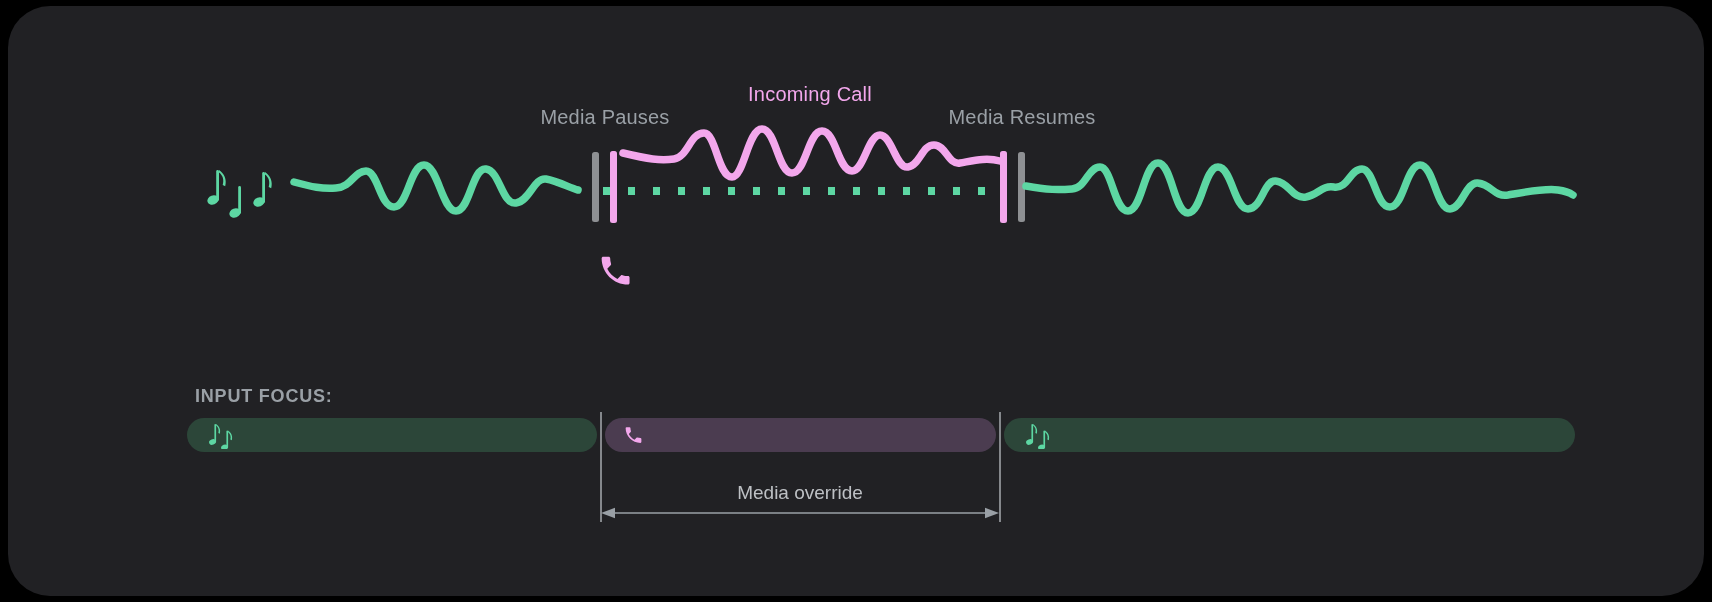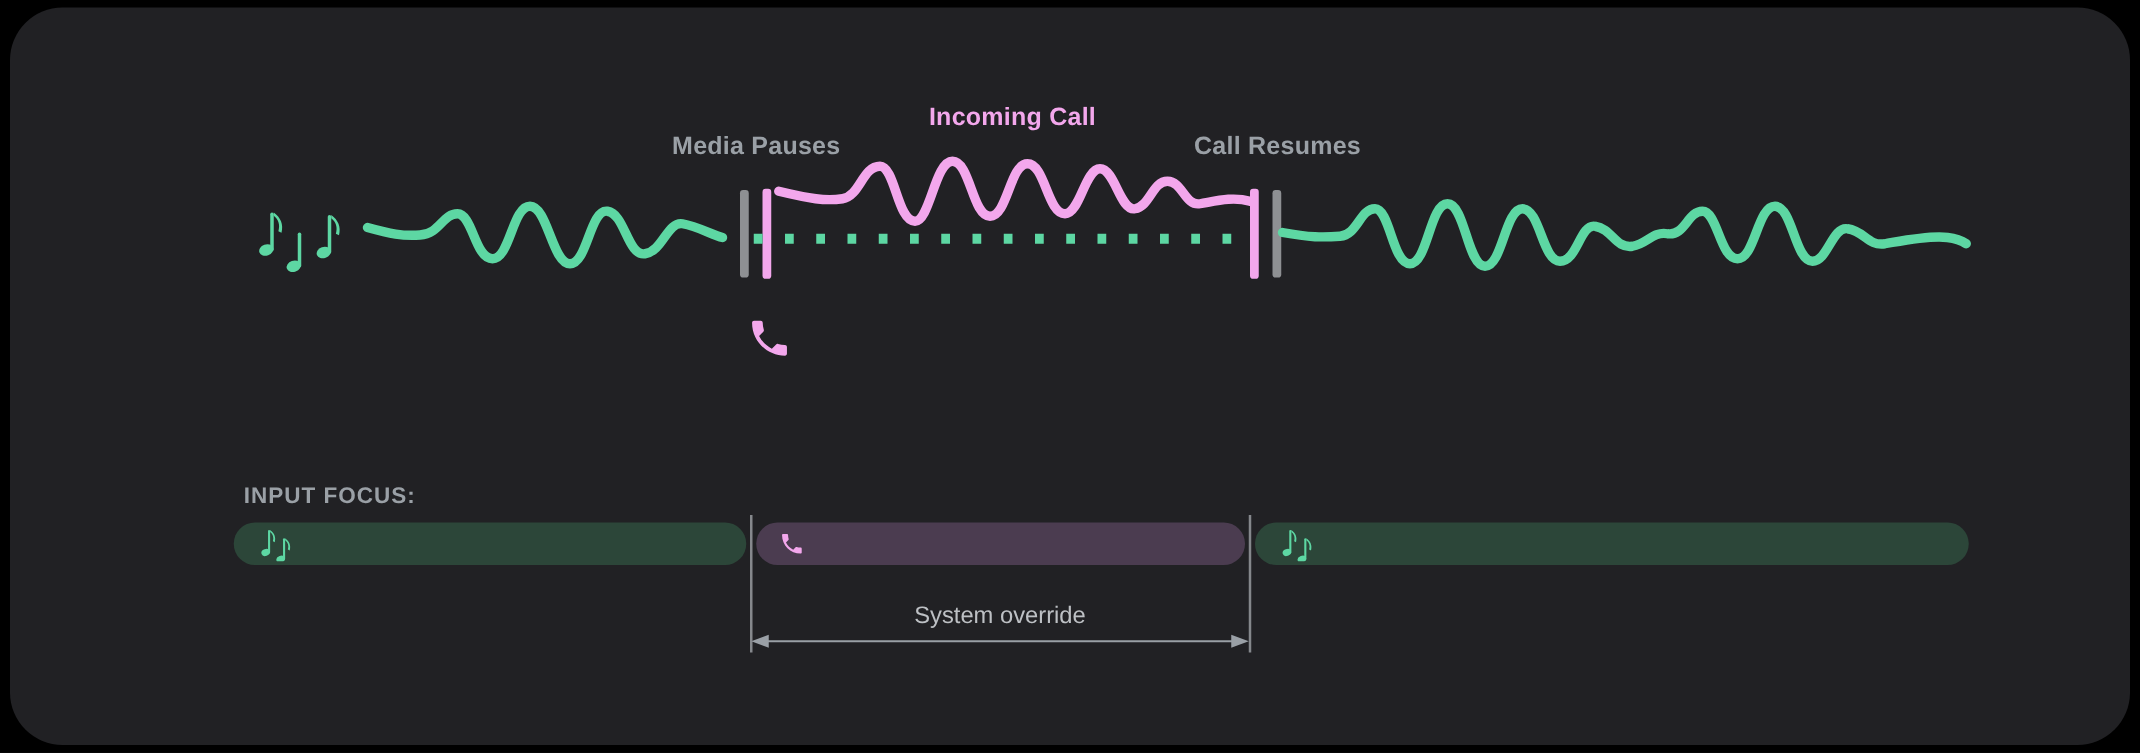--- a/index.html
+++ b/index.html
@@ -1,36 +1,36 @@
 <!DOCTYPE html>
 <html><head>
 <meta charset="utf-8">
 <style>
   html,body{margin:0;padding:0;background:#000;width:1712px;height:602px;overflow:hidden;
     font-family:"Liberation Sans",sans-serif;}
   #stage{position:relative;width:1712px;height:602px;background:#000;}
   .card{position:absolute;left:8px;top:6px;width:1696px;height:590px;border-radius:42px;}
   .abs{position:absolute;}
-  .lbl{position:absolute;font-weight:700;font-size:20px;letter-spacing:.2px;transform:translateX(-50%);white-space:nowrap;}
+  .lbl{position:absolute;font-weight:400;font-size:20px;letter-spacing:.2px;transform:translateX(-50%);white-space:nowrap;}
   .heading{position:absolute;font-weight:700;font-size:18px;letter-spacing:.8px;white-space:nowrap;}
   .focus-bar{position:absolute;top:418px;height:34px;border-radius:17px;}
   .focus-bar svg{position:absolute;top:50%;transform:translateY(-50%);}
   .vline{position:absolute;top:412px;width:2px;height:110px;}
   .override{position:absolute;top:482px;font-size:19px;transform:translateX(-50%);white-space:nowrap;}
   svg{display:block;}
 </style>
 </head>
 <body>
 
 <div id="stage">
   <div class="card" style="background: rgb(33, 33, 36);"></div>
 
   <div class="lbl" style="left: 605px; top: 106px; color: rgb(154, 160, 166); text-align: center;">Media Pauses</div>
   <div class="lbl" style="left: 810px; top: 83px; color: rgb(243, 167, 236);">Incoming Call</div>
-  <div class="lbl" style="left: 1022px; top: 106px; color: rgb(154, 160, 166);">Call Resumes</div>
+  <div class="lbl" style="left: 1022px; top: 106px; color: rgb(154, 160, 166);">Media Resumes</div>
 
   <svg class="abs" style="left:0;top:0;" width="1712" height="340" viewBox="0 0 1712 340">
 
     <g transform="translate(213,200)" fill="#5dd7a3">
       <g>
         <ellipse cx="0" cy="0" rx="5.8" ry="4.5" transform="rotate(-20)"></ellipse>
         <rect x="3.2" y="-30" width="2.8" height="31" rx="1.4"></rect>
         <path d="M6,-30 C11.5,-26 14,-20.5 12.2,-13.8 L9.7,-15 C11.2,-20.2 9.8,-24.6 6,-27.4 Z"></path>
       </g>
       <g transform="translate(22,13)">
@@ -110,21 +110,21 @@
         </g>
         <g transform="translate(20,9)">
           <ellipse cx="0" cy="0" rx="5.8" ry="4.5" transform="rotate(-20)"></ellipse>
           <rect x="3.2" y="-28" width="2.8" height="29" rx="1.4"></rect>
           <path d="M6,-28 C11.5,-24 14,-18.5 12.2,-11.8 L9.7,-13 C11.2,-18.2 9.8,-22.6 6,-25.4 Z"></path>
         </g>
       </g>
     </svg>
   </div>
 
-  <div class="override" style="left: 800px; color: rgb(189, 192, 196);">System override</div>
+  <div class="override" style="left: 800px; color: rgb(189, 192, 196);">Media override</div>
 
   <svg class="abs" style="left:599px;top:504px;" width="402" height="18" viewBox="0 0 402 18">
     <g fill="#9aa0a6">
       <line x1="12" y1="9" x2="390" y2="9" stroke-width="1.6" stroke="#9aa0a6"></line>
       <path d="M2,9 L16,3.8 L16,14.2 Z"></path>
       <path d="M400,9 L386,3.8 L386,14.2 Z"></path>
     </g>
   </svg>
 </div>
 

